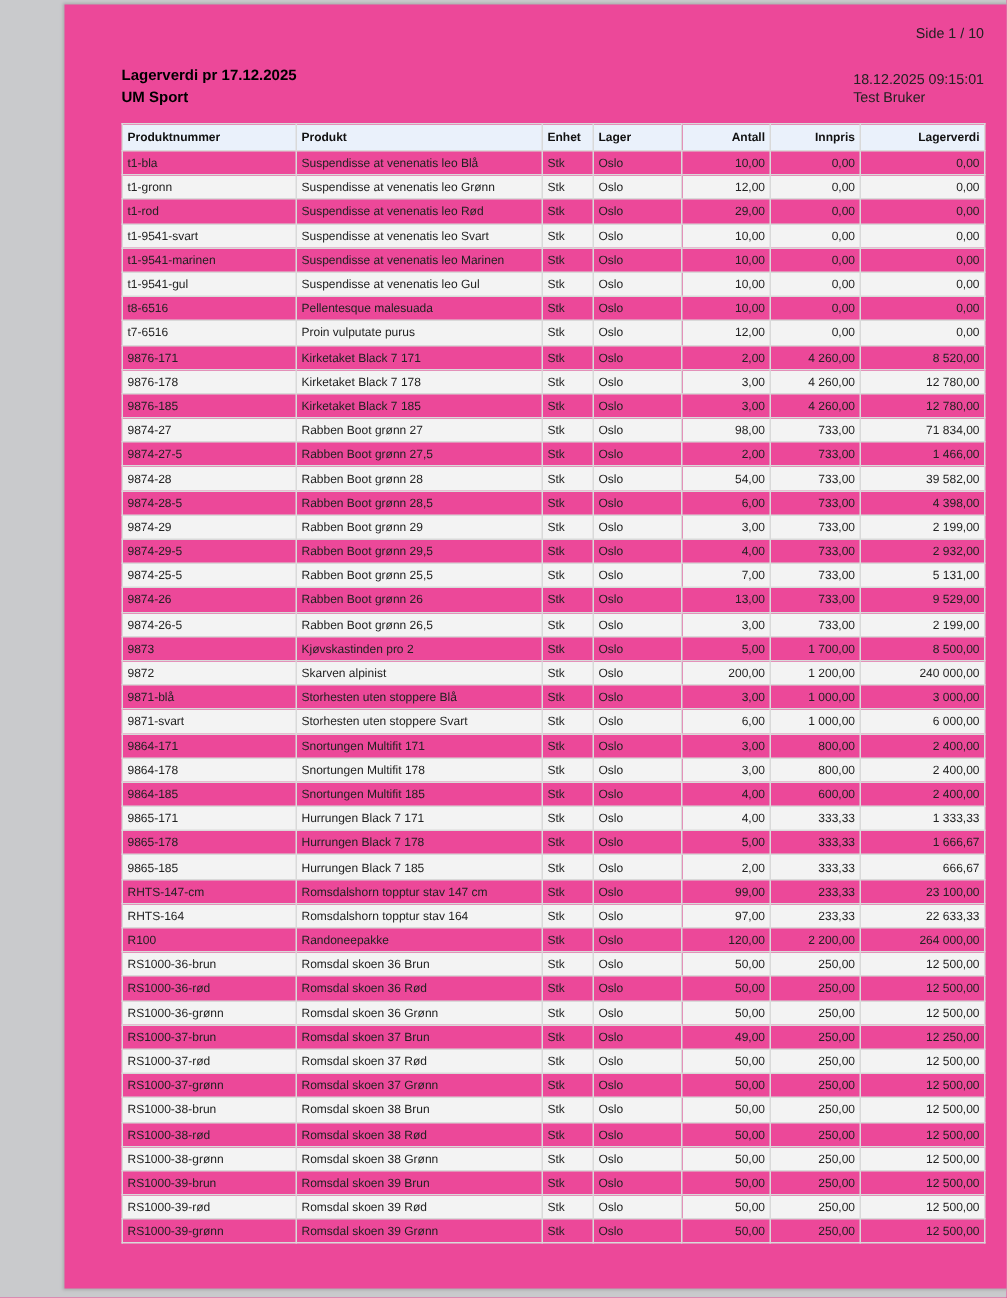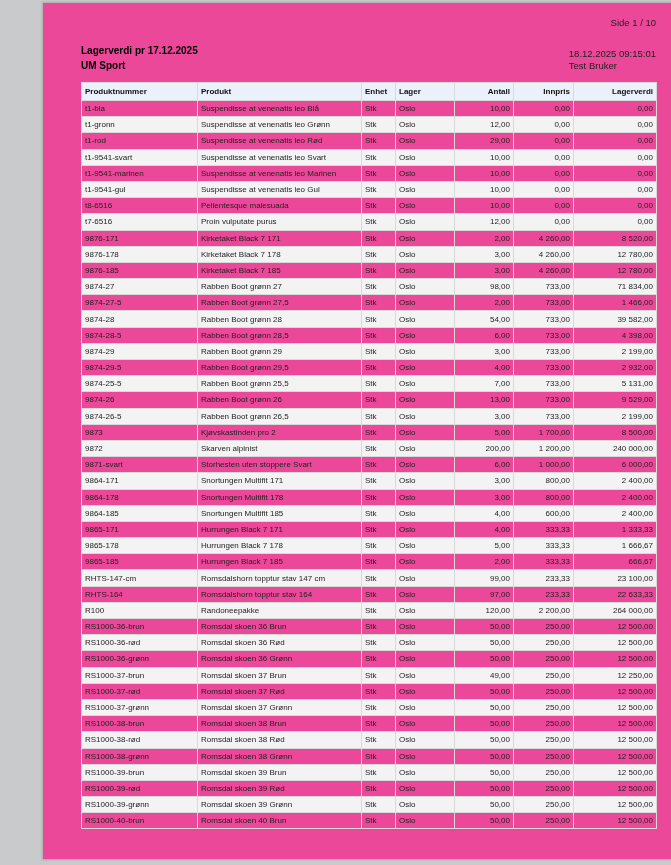--- a/index.html
+++ b/index.html
@@ -284,20 +284,29 @@
         <tr>
           <td>9872</td>
           <td>Skarven alpinist</td>
           <td>Stk</td>
           <td>Oslo</td>
           <td class="num">200,00</td>
           <td class="num">1 200,00</td>
           <td class="num">240 000,00</td>
         </tr>
         <tr>
+          <td>9871-blå</td>
+          <td>Storhesten uten stoppere Blå</td>
+          <td>Stk</td>
+          <td>Oslo</td>
+          <td class="num">3,00</td>
+          <td class="num">1 000,00</td>
+          <td class="num">3 000,00</td>
+        </tr>
+        <tr>
           <td>9871-svart</td>
           <td>Storhesten uten stoppere Svart</td>
           <td>Stk</td>
           <td>Oslo</td>
           <td class="num">6,00</td>
           <td class="num">1 000,00</td>
           <td class="num">6 000,00</td>
         </tr>
         <tr>
           <td>9864-171</td>
@@ -475,29 +484,20 @@
           <td>Romsdal skoen 39 Rød</td>
           <td>Stk</td>
           <td>Oslo</td>
           <td class="num">50,00</td>
           <td class="num">250,00</td>
           <td class="num">12 500,00</td>
         </tr>
         <tr>
           <td>RS1000-39-grønn</td>
           <td>Romsdal skoen 39 Grønn</td>
-          <td>Stk</td>
-          <td>Oslo</td>
-          <td class="num">50,00</td>
-          <td class="num">250,00</td>
-          <td class="num">12 500,00</td>
-        </tr>
-        <tr>
-          <td>RS1000-40-brun</td>
-          <td>Romsdal skoen 40 Brun</td>
           <td>Stk</td>
           <td>Oslo</td>
           <td class="num">50,00</td>
           <td class="num">250,00</td>
           <td class="num">12 500,00</td>
         </tr>
       </tbody>
   </table>
 </div>
 

